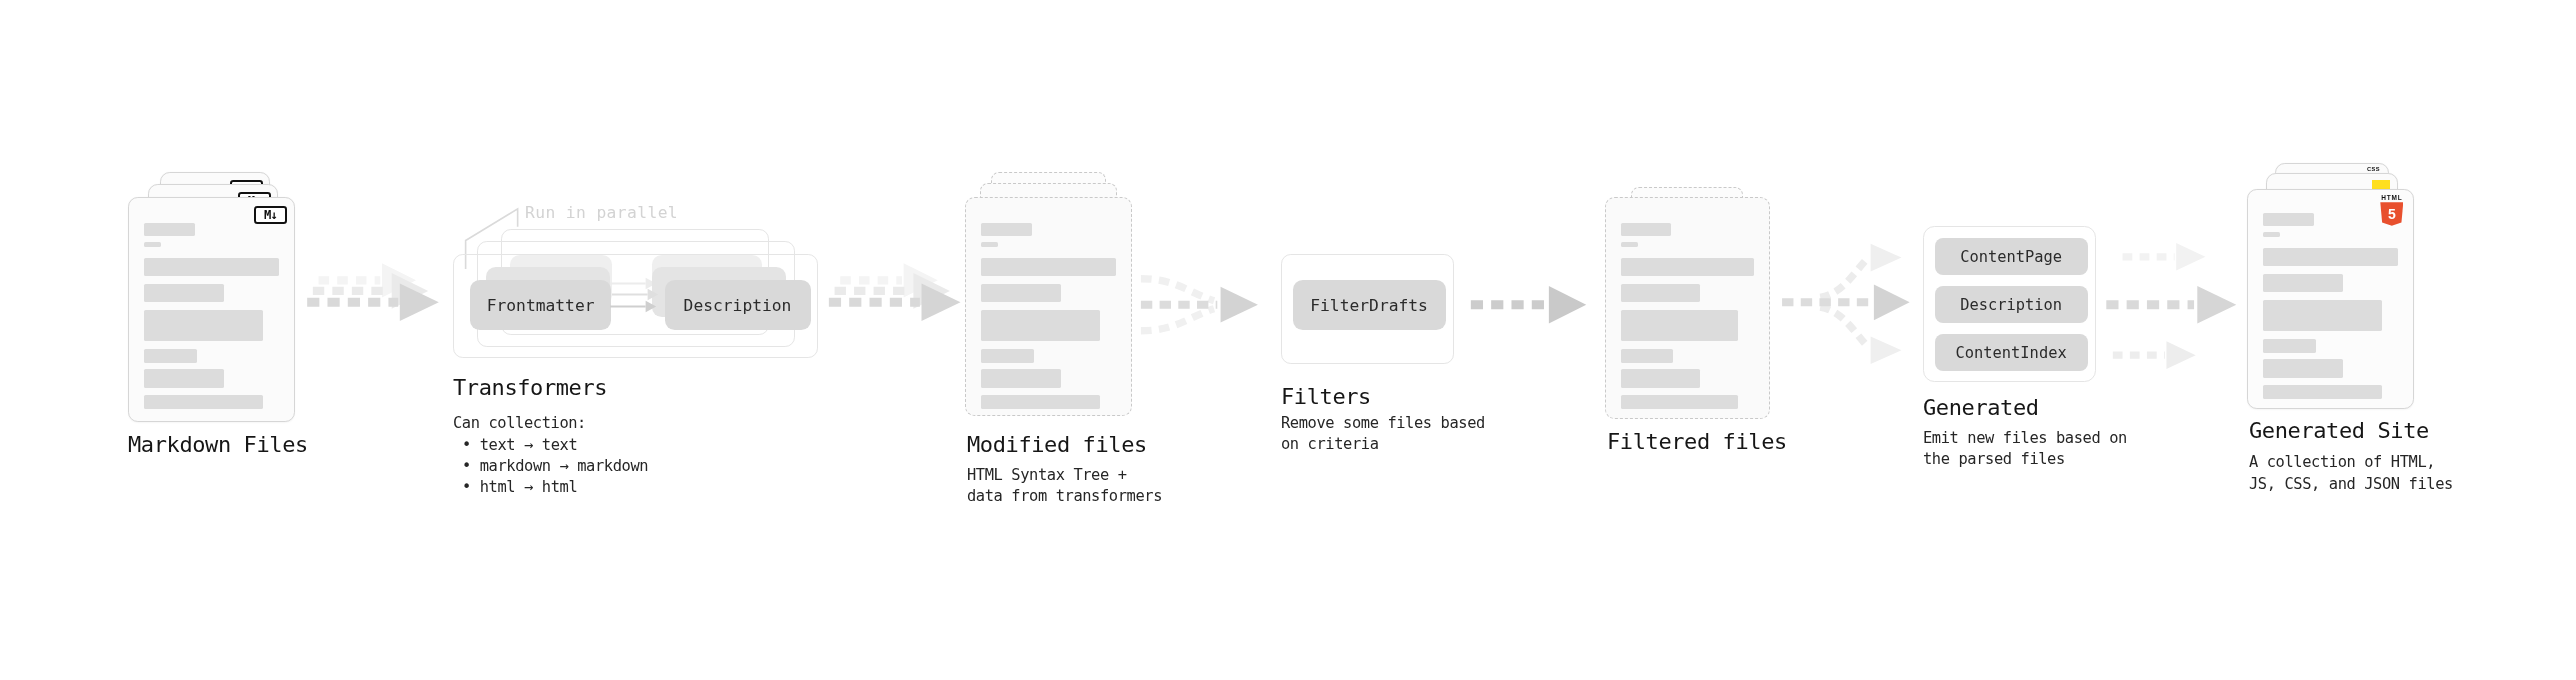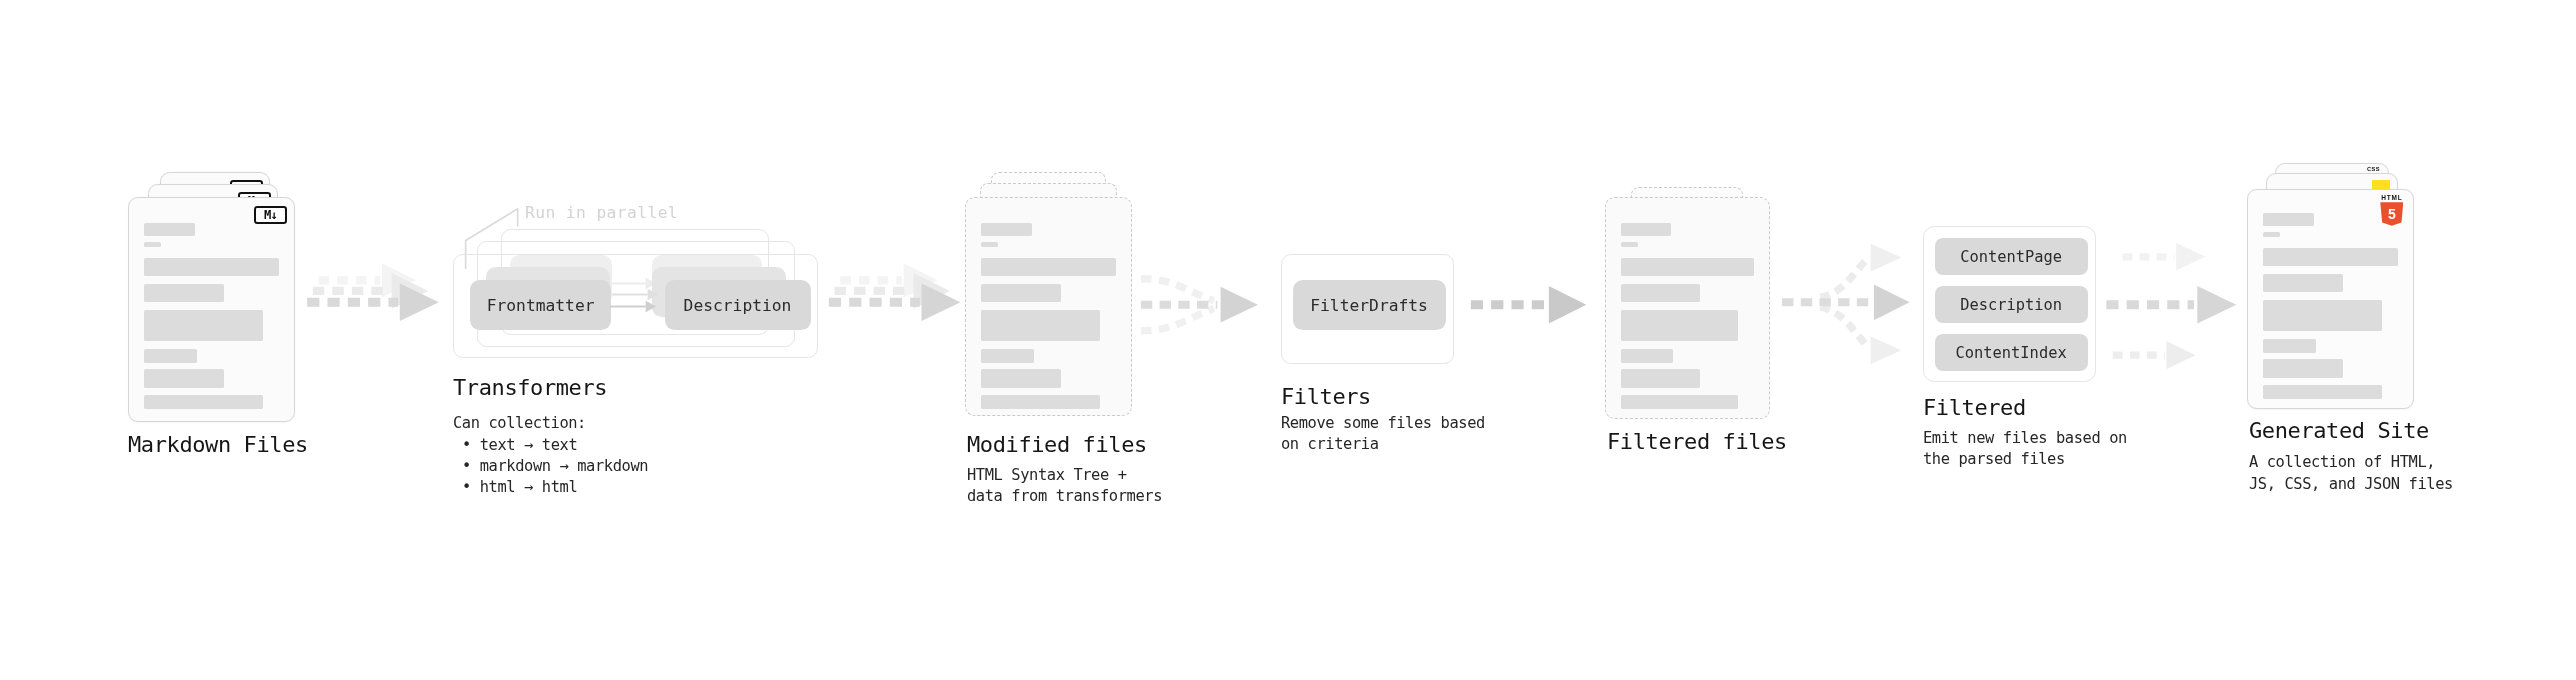--- a/index.html
+++ b/index.html
@@ -227,21 +227,21 @@
     </div>
     <div class="title" style="left:1607px;top:429px;">Filtered files</div>
   </div>
 
   <div class="node">
     <div class="obox" style="left:1923px;top:226px;width:173px;height:156px;border-radius:11.4px;">
       <div class="pill" style="left:10.6px;top:11.4px;width:153px;height:37px;border-radius:8.1px;font-size:15.4px;">ContentPage</div>
       <div class="pill" style="left:10.6px;top:59px;width:153px;height:37px;border-radius:8.1px;font-size:15.4px;">Description</div>
       <div class="pill" style="left:10.6px;top:107px;width:153px;height:37px;border-radius:8.1px;font-size:15.4px;">ContentIndex</div>
     </div>
-    <div class="title" style="left:1923px;top:395px;">Filtered</div>
+    <div class="title" style="left:1923px;top:395px;">Generated</div>
     <div class="desc" style="left:1923px;top:429px;">Emit new files based on</div>
     <div class="desc" style="left:1923px;top:450px;">the parsed files</div>
   </div>
 
   <div class="node">
     <div class="page" style="left:2275px;top:163px;width:114px;height:219px;">
       <div class="css-badge" style="right:7.3px;top:1.6px;">
         <div class="css-word">CSS</div>
         <div class="css-bar"></div>
       </div>

